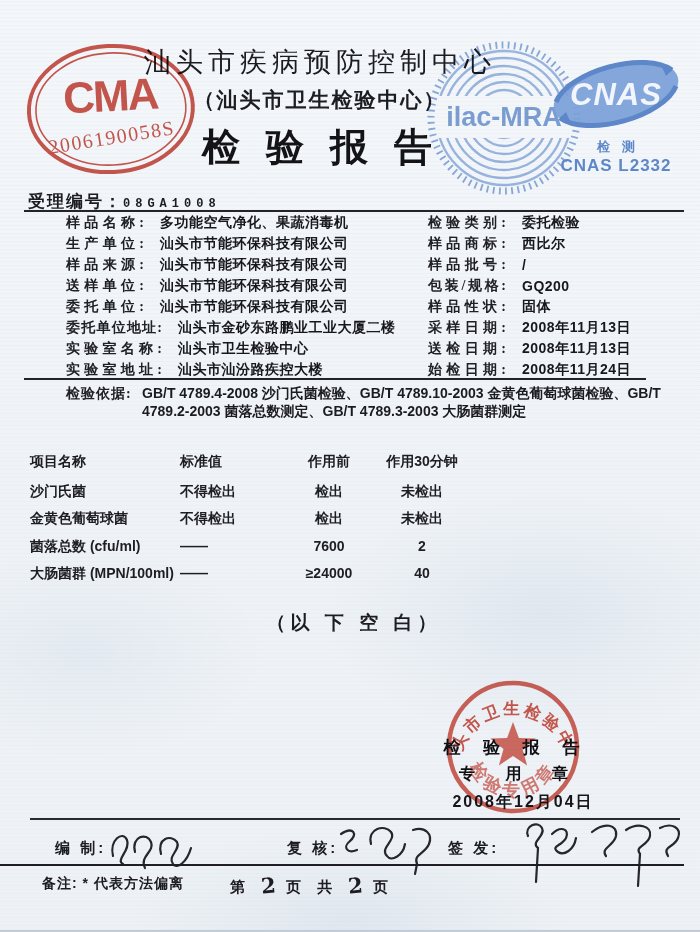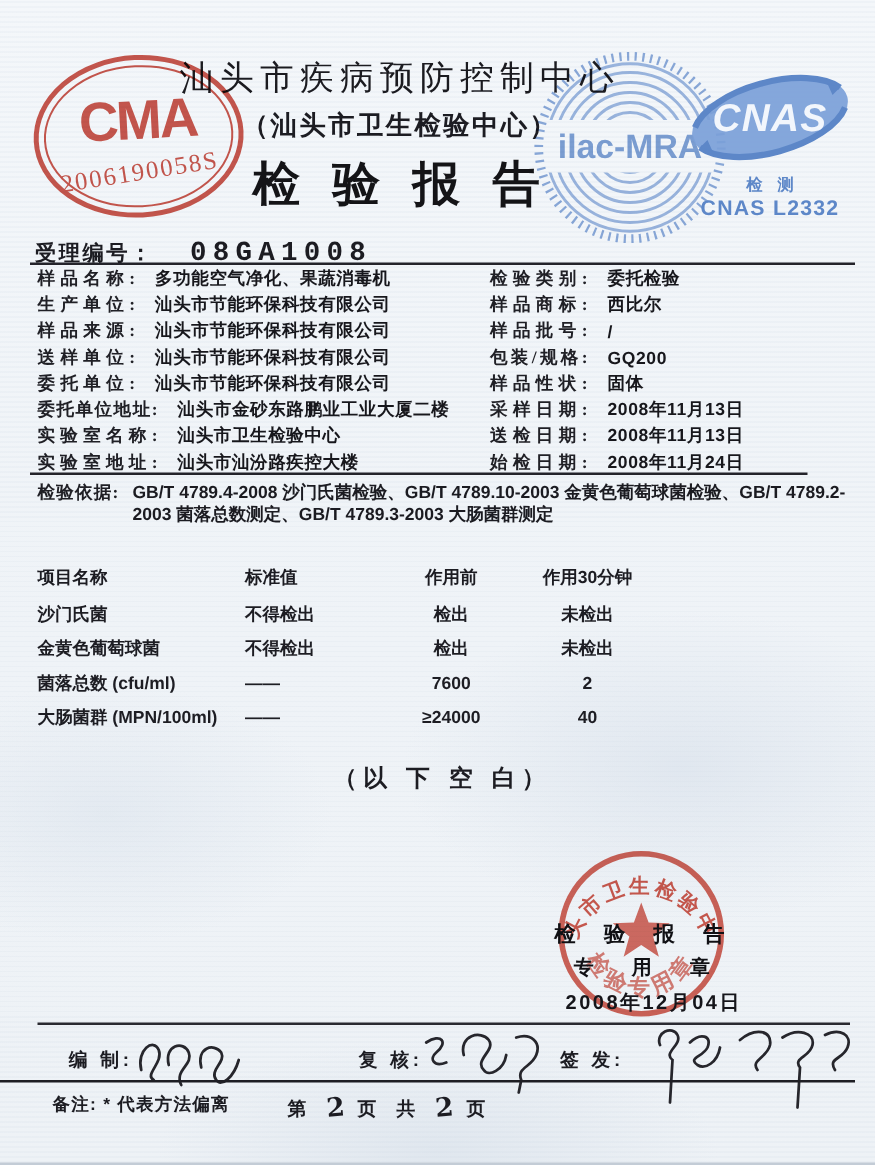--- a/index.html
+++ b/index.html
@@ -24,44 +24,44 @@
   .report-title { top:122px; left:0; width:660px; text-align:center; font-size:38px; font-weight:bold; letter-spacing:26px; color:#141417; z-index:1;}
 
   .cma-stamp { left:20px; top:36px; z-index:2; opacity:.9; mix-blend-mode:multiply; transform:rotate(-3deg); }
   .ilac-stamp { left:424px; top:38px; z-index:2; opacity:.85; mix-blend-mode:multiply; }
   .cnas-block { left:540px; top:52px; width:152px; text-align:center; z-index:2; }
   .cnas-caption { font-size:13px; color:#5d87c8; letter-spacing:12px; padding-left:12px; font-weight:bold; margin-top:-2px;}
   .cnas-code { font-size:17px; color:#5d87c8; font-weight:bold; letter-spacing:1px; }
 
   
   .accept-line { top:190px; left:28px; font-size:17px; font-weight:bold; letter-spacing:2px; }
-  .accept-line .num { letter-spacing:5px; font-family:"Liberation Mono", monospace; font-size:22px;margin-left:29px; }
+  .accept-line .num { letter-spacing:5px; font-family:"Liberation Mono", monospace; font-size:12px; }
   .rule { background:#23232a; height:2px; }
   .rule1 { top:210px; left:24px; width:660px; }
   .rule2 { top:378px; left:24px; width:622px; }
   .rule3 { top:818px; left:30px; width:650px; height:2px; background:#2a2a31;}
   .rule4 { top:864px; left:0px; width:684px; height:2px; background:#1e1e24;}
 
   
   .info { top:213px; left:30px; width:650px; display:grid; grid-template-columns:362px 1fr; }
   .col { display:flex; flex-direction:column; }
   .row { height:20.9px; display:flex; align-items:center; font-size:14px; white-space:nowrap; }
-  .lbl { font-family:"Liberation Serif", serif; font-weight:600; color:#202026; flex:none; }
+  .lbl { font-family:"Liberation Serif", serif; font-weight:600; color:#202026; flex:none;margin-left:36px; }
   .lbl.w6 { width:96px; display:inline-block; text-align-last:justify; }
   .lbl.w5 { width:78px; display:inline-block; text-align-last:justify; }
   .val { font-weight:bold; color:#17171c; margin-left:16px; letter-spacing:.5px; }
 
   
   .basis { top:385px; left:30px; width:650px; display:flex; font-size:14px; }
   .basis .lbl { width:76px; font-weight:bold; font-family:"Liberation Serif", serif; letter-spacing:1px;}
   .basis .txt { width:574px; font-weight:600; line-height:17.5px; color:#1b1b21; }
 
   
   .results { top:448px; left:30px; width:560px; font-size:14px; }
-  .trow { display:grid; grid-template-columns:150px 106px 86px 100px; line-height:27.5px;gap:16px; }
+  .trow { display:grid; grid-template-columns:150px 106px 86px 100px; line-height:27.5px; }
   .trow.head { font-weight:bold; margin-bottom:2px; }
   .c3, .c4 { text-align:center; }
   .cell { font-weight:600; color:#1d1d23; }
   .end-note { top:610px; left:0; width:620px; text-align:center; font-size:19px; font-weight:600; letter-spacing:5px;margin-left:44px; }
 
   
   .seal-svg { left:428px; top:662px; z-index:1; mix-blend-mode:multiply; }
   .seal-line1 { top:736px; left:436px; width:160px; text-align:center; font-size:17px; font-weight:bold; letter-spacing:9px; z-index:2; color:#101014;}
   .seal-line2 { top:764px; left:436px; width:160px; text-align:center; font-size:16px; font-weight:bold; letter-spacing:13px; padding-left:8px; z-index:2; color:#101014;}
   .seal-date { top:792px; left:428px; width:190px; text-align:center; font-size:16px; font-weight:700; letter-spacing:2px; z-index:2; color:#15151a;}

